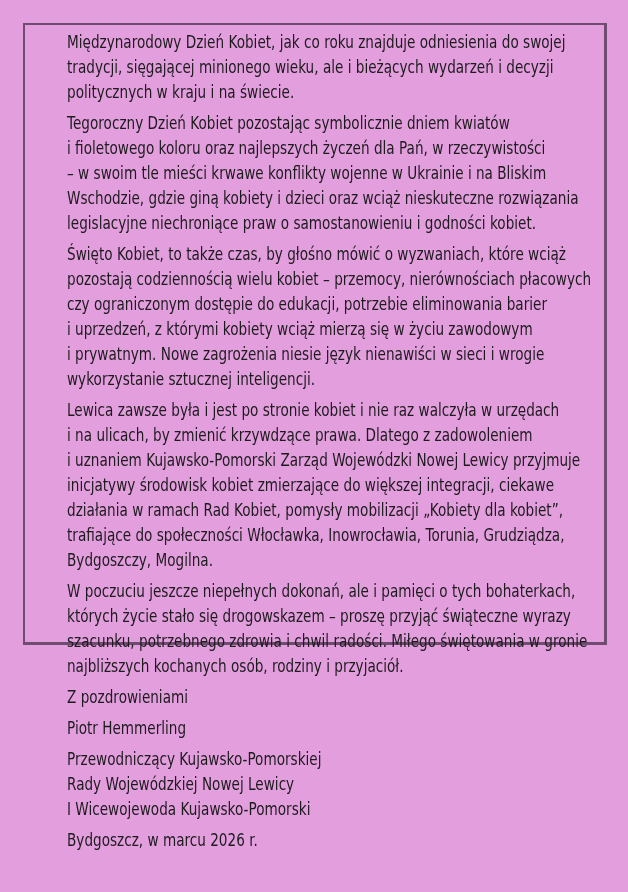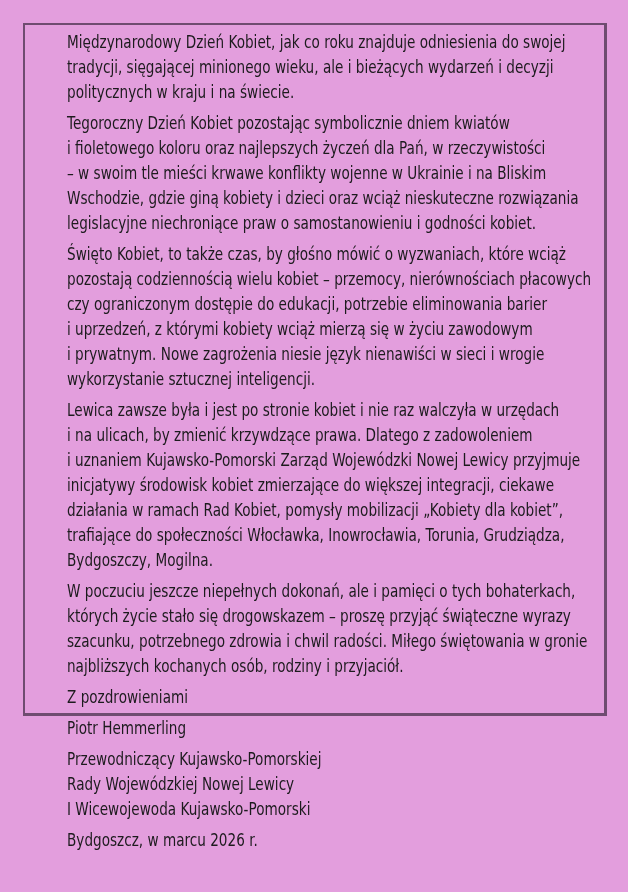--- a/index.html
+++ b/index.html
@@ -12,21 +12,21 @@
     position: relative;
     background: #e39edd;
     overflow: hidden;
     font-family: "DejaVu Sans", sans-serif;
   }
   .page-border {
     position: absolute;
     left: 23px;
     top: 23px;
     width: 584px;
-    height: 693px;
+    height: 622px;
     box-sizing: border-box;
     border-style: solid;
     border-color: #6f4c70;
     border-width: 2px 3px 3px 2px;
     padding: 5px 0 0 42px;
     overflow: visible;
   }
   .text-col {
     width: 680px;
     transform: scaleX(0.80);

